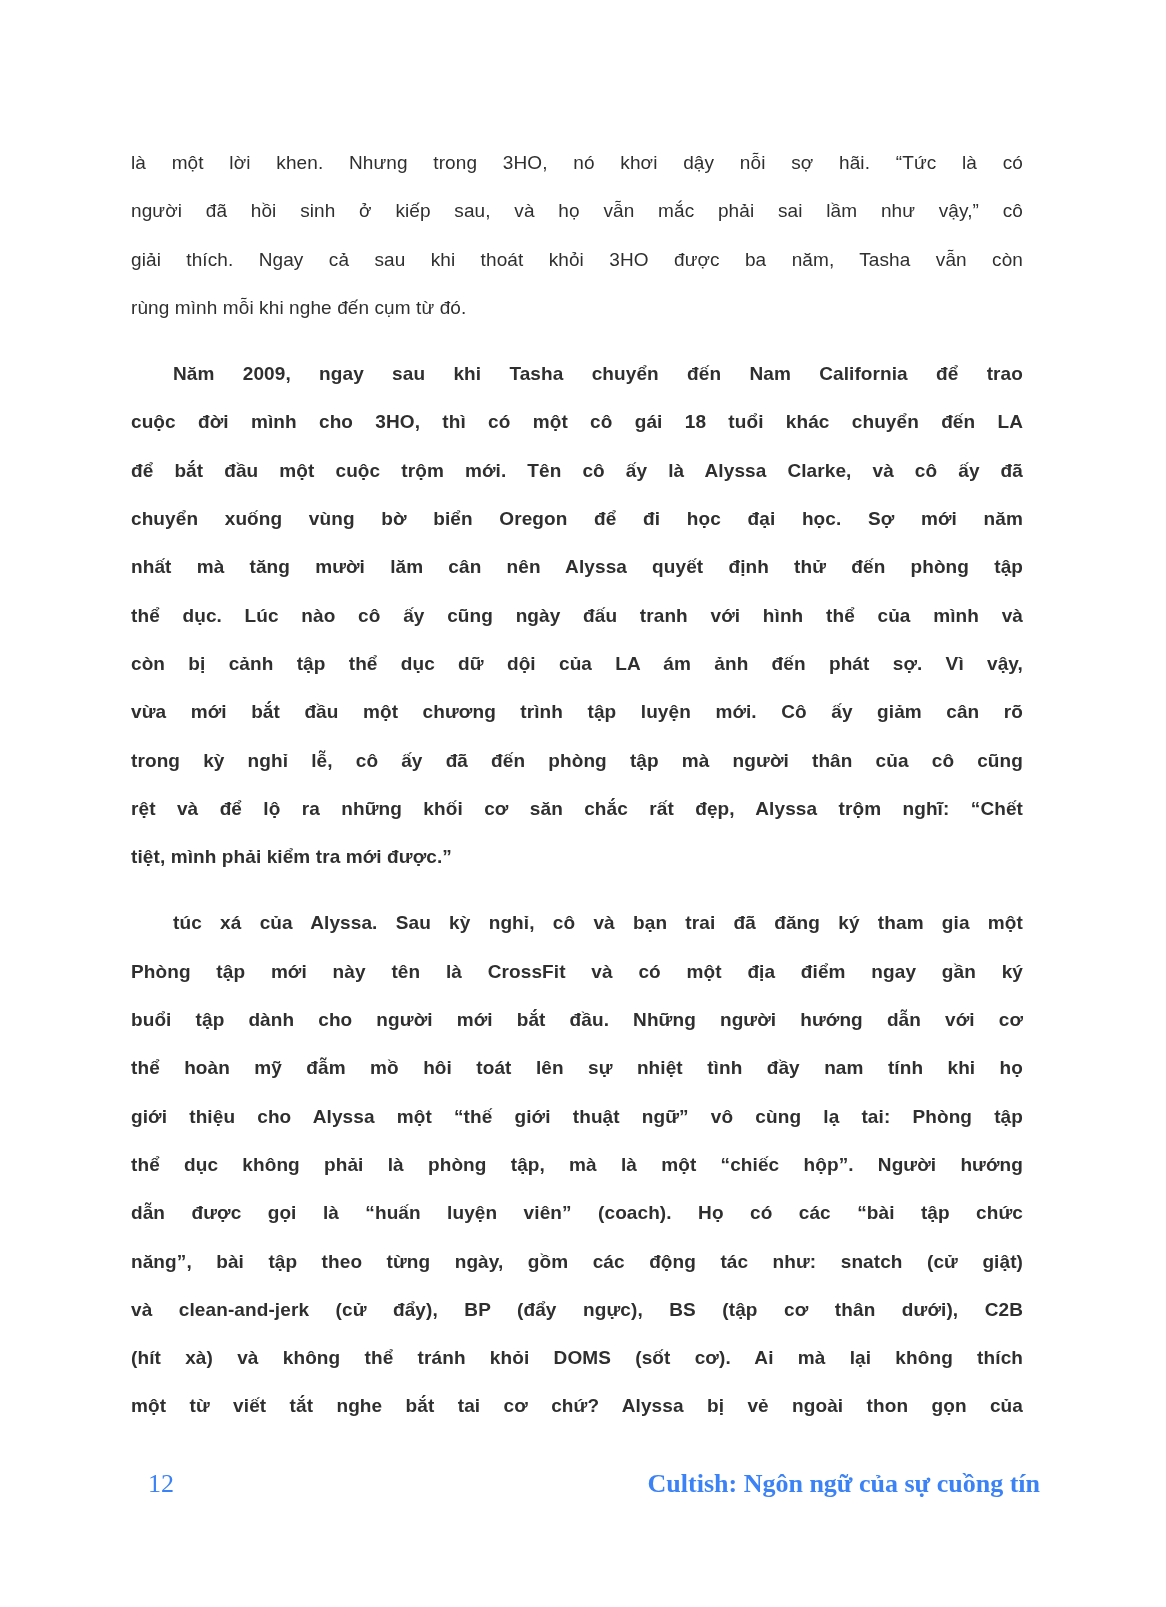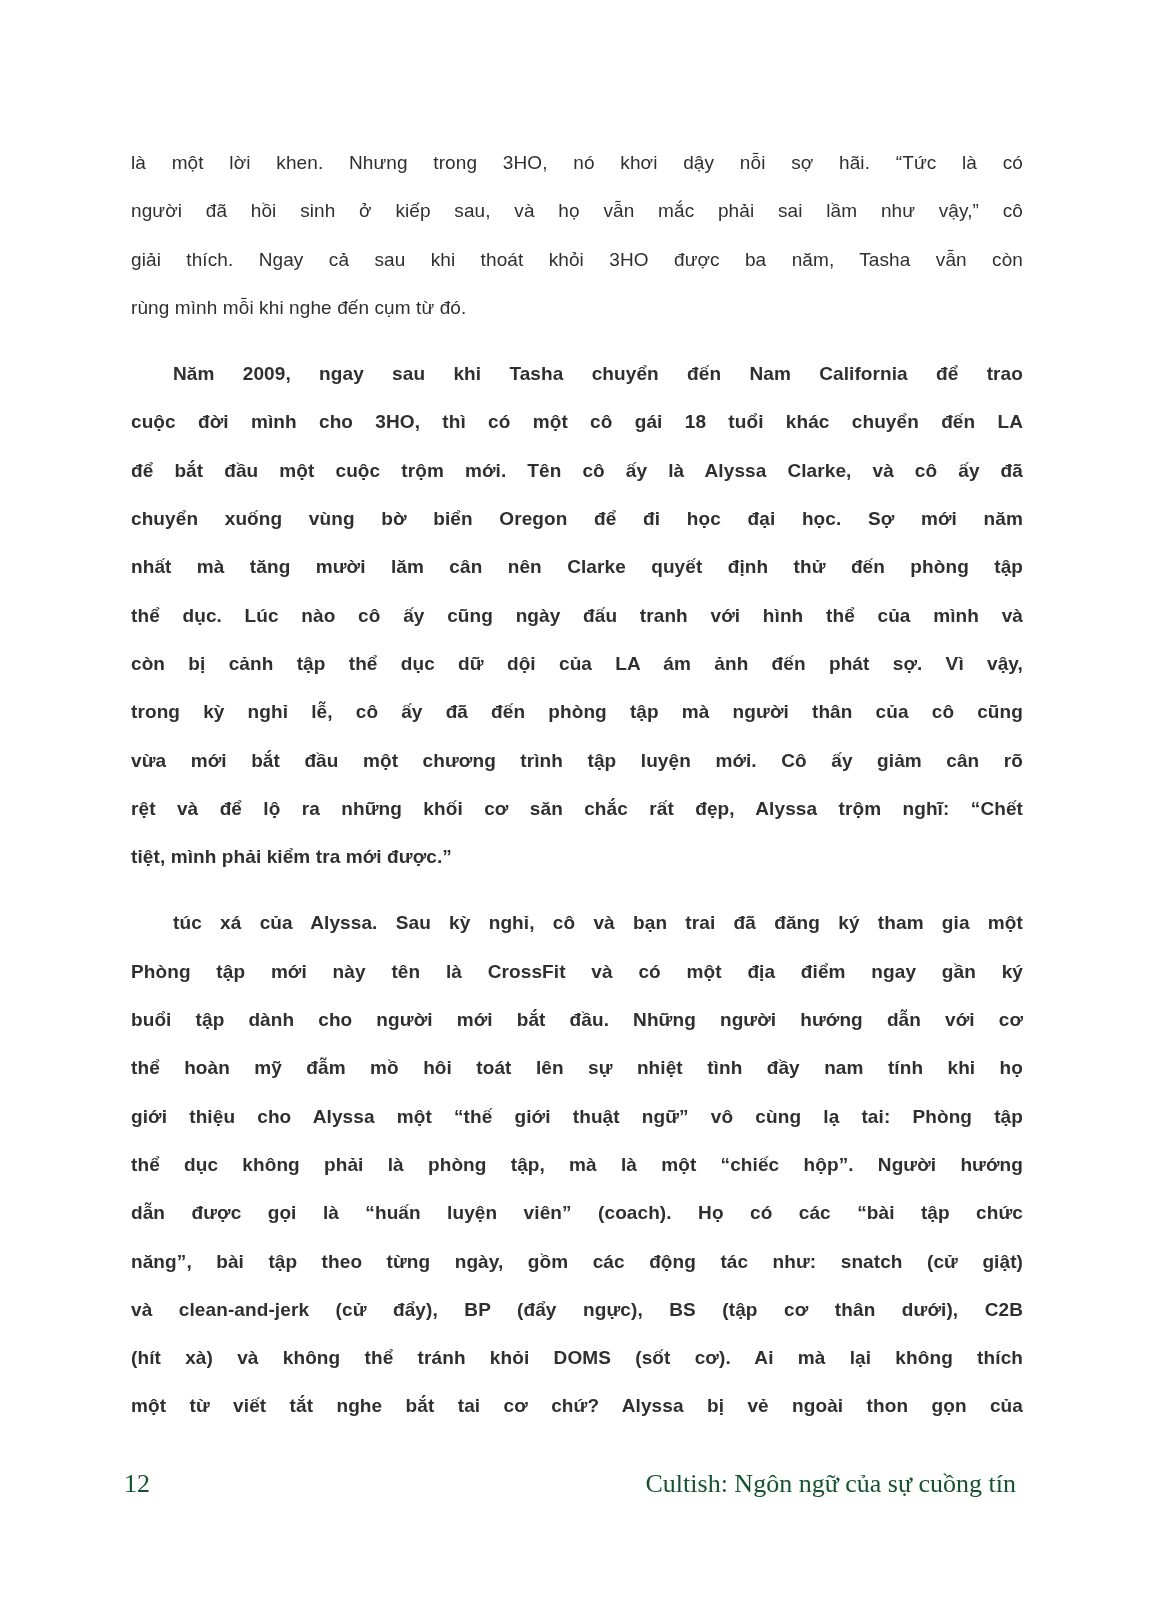--- a/index.html
+++ b/index.html
@@ -39,59 +39,60 @@
     white-space: normal;
   }
   .para .line.last {
     text-align-last: left;
   }
   .para.indent .line:first-child {
     text-indent: 42px;
   }
   .footer {
     position: absolute;
-    left: 124px;
+    left: 148px;
     top: 1468px;
     width: 892px;
     display: flex;
     justify-content: space-between;
     align-items: baseline;
     font-family: "Liberation Serif", serif;
     font-size: 26px;
     line-height: 32px;
-    color: #14532d;
+    color: #3b82f6;
   }
   .footer .pagenum {
     font-family: "Liberation Serif", serif;
   }
   .footer .booktitle {
     font-family: "Liberation Serif", serif;
+    font-weight: bold;
   }
 </style>
 </head>
 <body>
 
 <div class="page">
   <div class="text-block">
     <div class="para">
         <div class="line">là một lời khen. Nhưng trong 3HO, nó khơi dậy nỗi sợ hãi. “Tức là có</div>
         <div class="line">người đã hồi sinh ở kiếp sau, và họ vẫn mắc phải sai lầm như vậy,” cô</div>
         <div class="line">giải thích. Ngay cả sau khi thoát khỏi 3HO được ba năm, Tasha vẫn còn</div>
         <div class="line last">rùng mình mỗi khi nghe đến cụm từ đó.</div>
       </div>
     <div class="para indent">
         <div class="line">Năm 2009, ngay sau khi Tasha chuyển đến Nam California để trao</div>
         <div class="line">cuộc đời mình cho 3HO, thì có một cô gái 18 tuổi khác chuyển đến LA</div>
         <div class="line">để bắt đầu một cuộc trộm mới. Tên cô ấy là Alyssa Clarke, và cô ấy đã</div>
         <div class="line">chuyển xuống vùng bờ biển Oregon để đi học đại học. Sợ mới năm</div>
-        <div class="line">nhất mà tăng mười lăm cân nên Clarke quyết định thử đến phòng tập</div>
+        <div class="line">nhất mà tăng mười lăm cân nên Alyssa quyết định thử đến phòng tập</div>
         <div class="line">thể dục. Lúc nào cô ấy cũng ngày đấu tranh với hình thể của mình và</div>
         <div class="line">còn bị cảnh tập thể dục dữ dội của LA ám ảnh đến phát sợ. Vì vậy,</div>
+        <div class="line">vừa mới bắt đầu một chương trình tập luyện mới. Cô ấy giảm cân rõ</div>
         <div class="line">trong kỳ nghỉ lễ, cô ấy đã đến phòng tập mà người thân của cô cũng</div>
-        <div class="line">vừa mới bắt đầu một chương trình tập luyện mới. Cô ấy giảm cân rõ</div>
         <div class="line">rệt và để lộ ra những khối cơ săn chắc rất đẹp, Alyssa trộm nghĩ: “Chết</div>
         <div class="line last">tiệt, mình phải kiểm tra mới được.”</div>
       </div>
     <div class="para indent">
         <div class="line">túc xá của Alyssa. Sau kỳ nghỉ, cô và bạn trai đã đăng ký tham gia một</div>
         <div class="line">Phòng tập mới này tên là CrossFit và có một địa điểm ngay gần ký</div>
         <div class="line">buổi tập dành cho người mới bắt đầu. Những người hướng dẫn với cơ</div>
         <div class="line">thể hoàn mỹ đẫm mồ hôi toát lên sự nhiệt tình đầy nam tính khi họ</div>
         <div class="line">giới thiệu cho Alyssa một “thế giới thuật ngữ” vô cùng lạ tai: Phòng tập</div>
         <div class="line">thể dục không phải là phòng tập, mà là một “chiếc hộp”. Người hướng</div>

